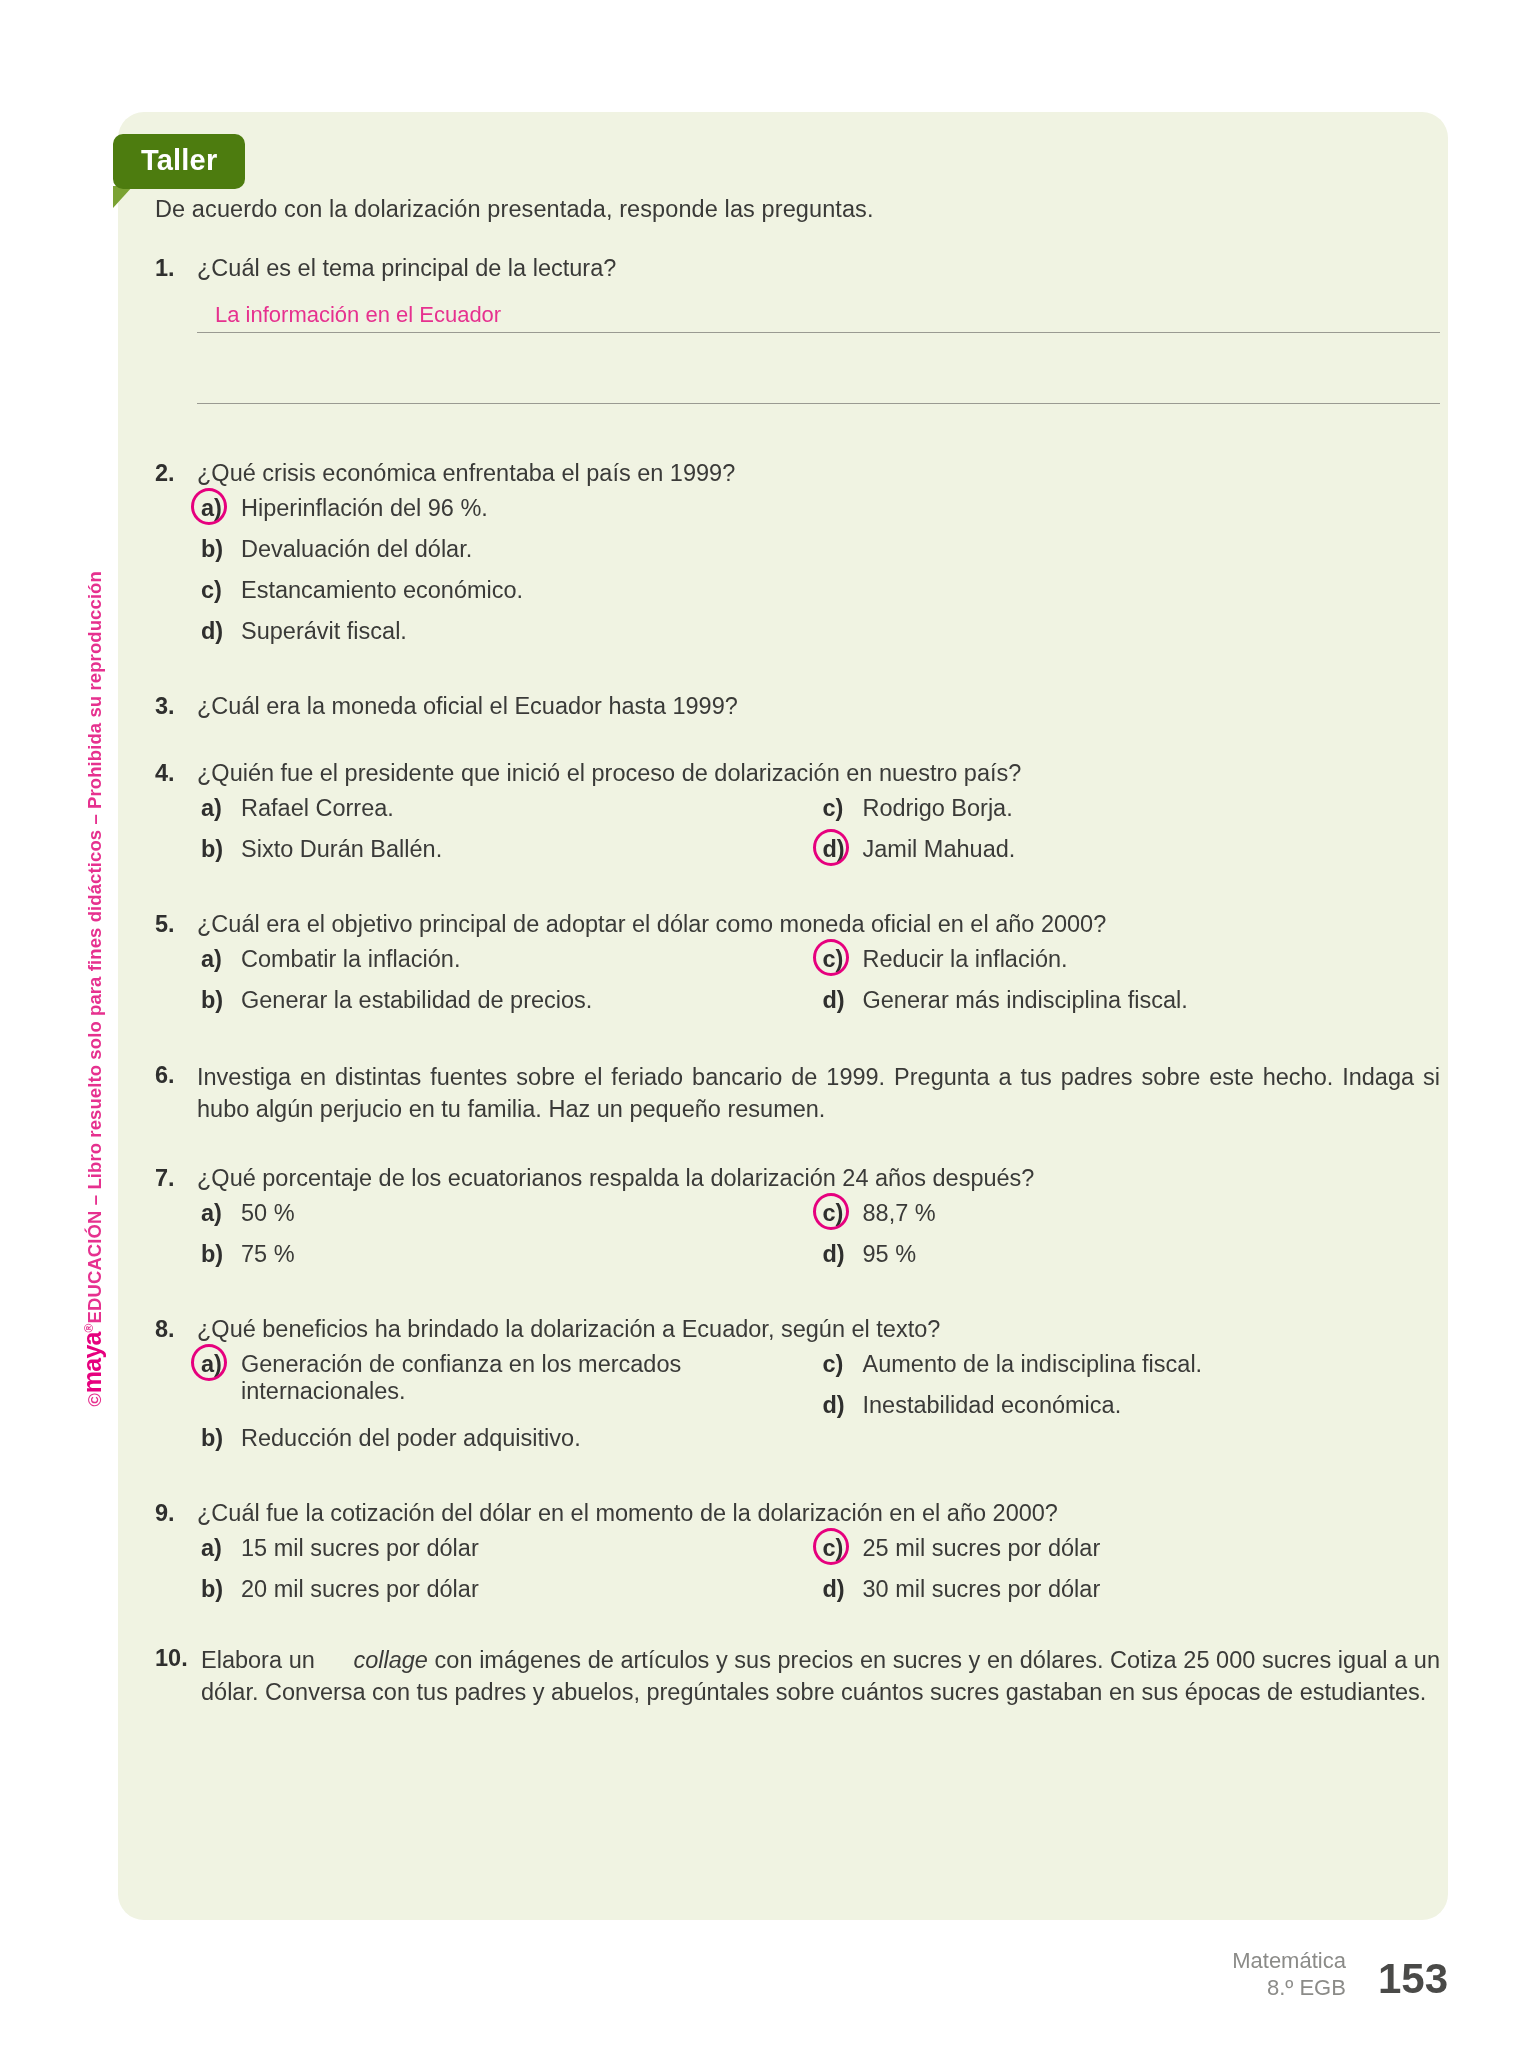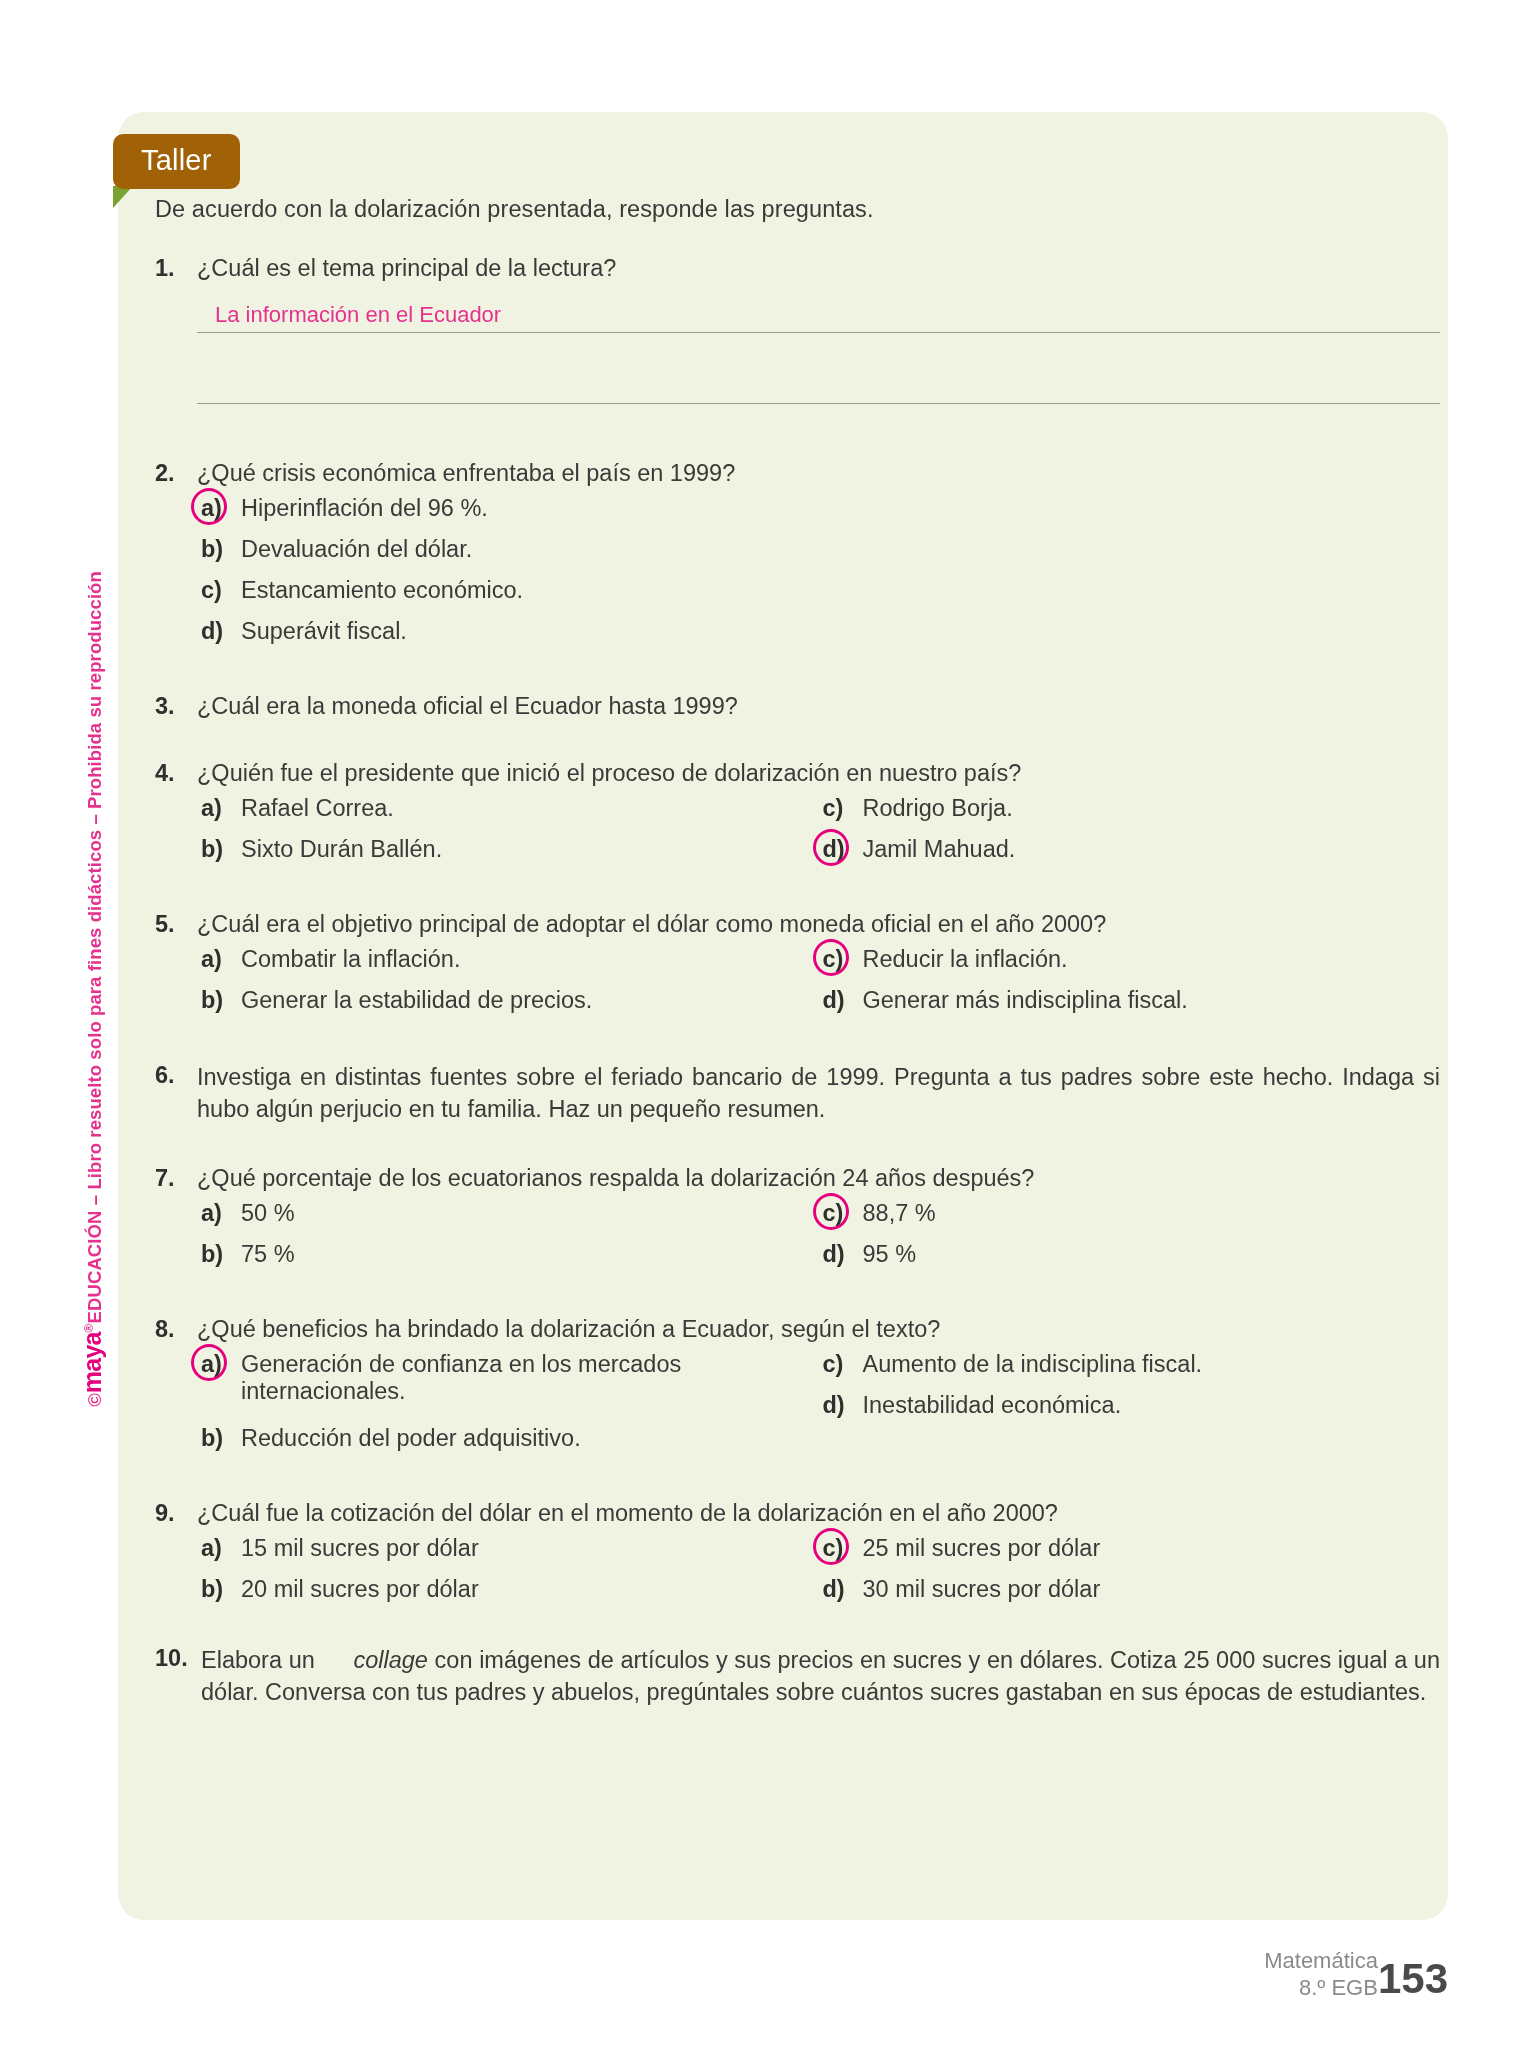--- a/index.html
+++ b/index.html
@@ -24,24 +24,24 @@
     height: 1808px;
     background: #f0f3e2;
     border-radius: 26px 26px 26px 26px;
   }
 
   
   .taller-tab {
     position: absolute;
     left: 113px;
     top: 134px;
-    background: #a16207;
+    background: #4d7c0f;
     color: #ffffff;
     font-size: 29px;
-    font-weight: normal;
+    font-weight: bold;
     padding: 10px 28px 12px 28px;
     border-radius: 10px;
     letter-spacing: 0.2px;
     z-index: 5;
   }
   .taller-tail {
     position: absolute;
     left: 113px;
     top: 186px;
     width: 0;
@@ -204,21 +204,21 @@
   .sp-3 { height: 40px; }
   .sp-4 { height: 28px; }
 
   
   .footer {
     position: absolute;
     right: 88px;
     top: 1948px;
     display: flex;
     align-items: flex-end;
-    gap: 0;
+    gap: 32px;
   }
   .footer-sub {
     text-align: right;
     font-size: 22px;
     color: #8b8b88;
     line-height: 1.22;
     font-weight: 300;
   }
   .footer-page {
     font-size: 42px;

